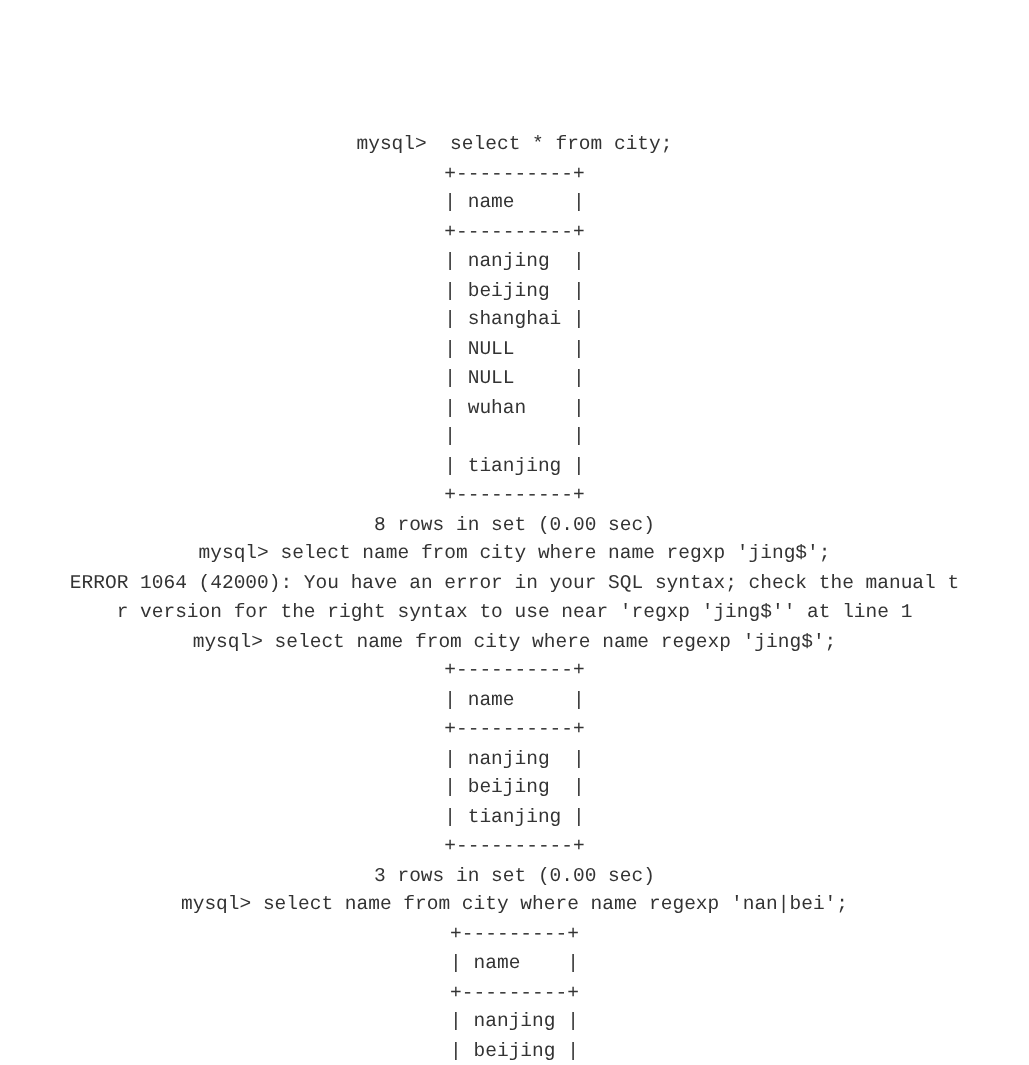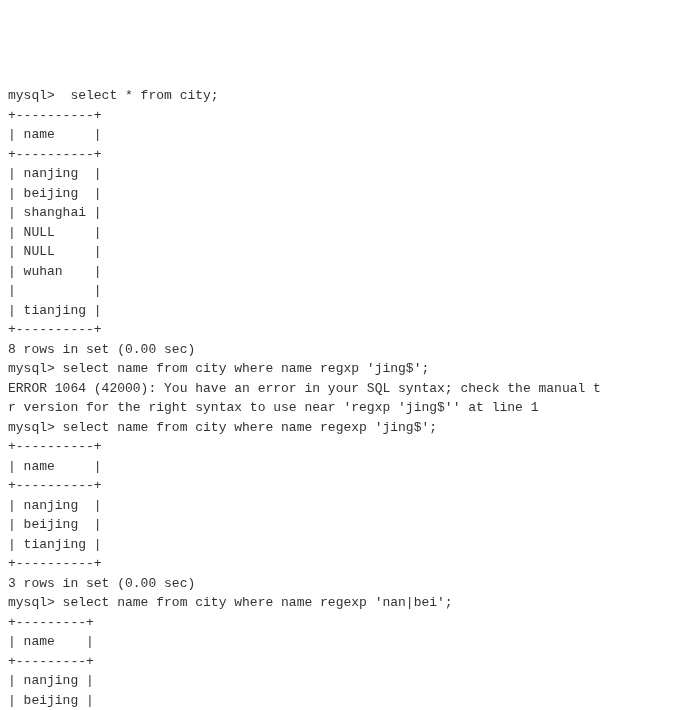--- a/index.html
+++ b/index.html
@@ -1,18 +1,19 @@
 <!DOCTYPE html>
 <html><head>
   <meta charset="utf-8">
   <style>
     * {
       margin: 0;
       padding: 0;
       box-sizing: border-box;
+      text-align: center;
     }
     body {
       background: #ffffff;
       font-family: "Courier New", Consolas, monospace;
       font-size: 13px;
       line-height: 1.5;
       color: #333333;
       padding: 8px;
       white-space: pre;
       width: 686px;

